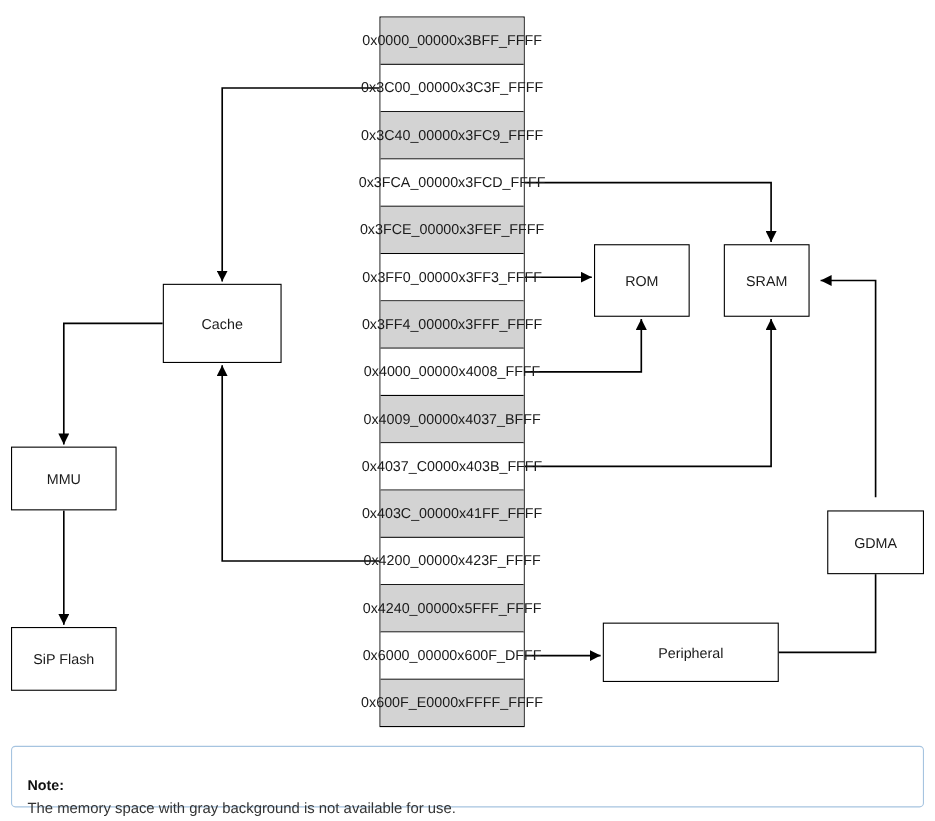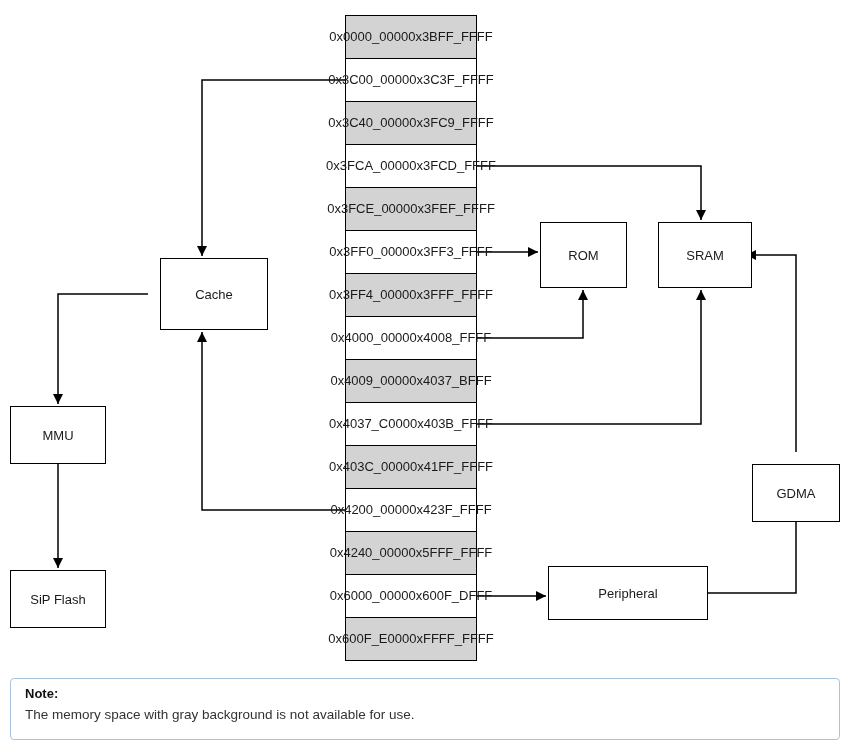--- a/index.html
+++ b/index.html
@@ -20,23 +20,23 @@
   }
   .mem-row{
     height:42px;border-bottom:1px solid #000;
     display:flex;flex-direction:row;align-items:center;justify-content:center;
     font-size:13px;line-height:1.45;background:#ffffff;
   }
   .mem-row:last-child{border-bottom:none;}
   .mem-row:nth-child(odd){background:#d3d3d3;}
   #connectors{position:absolute;left:0;top:0;z-index:1;pointer-events:none;}
   #note-box{
-    position:absolute;left:10px;top:678px;width:830px;height:62px;
+    position:absolute;left:10px;top:678px;width:830px;height:43px;
     border:1px solid #a6c4e0;border-radius:4px;background:#fff;
-    box-sizing:border-box;padding:7px 14px;z-index:2;
+    box-sizing:border-box;padding:27px 14px;z-index:2;
   }
   #note-title{font-weight:bold;font-size:13px;margin-bottom:6px;color:#111;}
   #note-text{font-size:13.5px;color:#333;}
 </style>
 </head>
 <body>
 
 <div id="diagram">
 
   <svg id="connectors" width="850" height="746">
@@ -116,33 +116,33 @@
     <div class="mem-row">
       <div>0x6000_0000</div>
       <div>0x600F_DFFF</div>
     </div>
     <div class="mem-row">
       <div>0x600F_E000</div>
       <div>0xFFFF_FFFF</div>
     </div>
   </div>
 
-  <div class="box" style="left:160px;top:258px;width:108px;height:72px;">
+  <div class="box" style="left:148px;top:258px;width:108px;height:72px;">
     <span>Cache</span>
   </div>
   <div class="box" style="left:10px;top:406px;width:96px;height:58px;">
     <span>MMU</span>
   </div>
   <div class="box" style="left:10px;top:570px;width:96px;height:58px;">
     <span>SiP Flash</span>
   </div>
   <div class="box" style="left:540px;top:222px;width:87px;height:66px;">
     <span>ROM</span>
   </div>
-  <div class="box" style="left:658px;top:222px;width:94px;height:66px;">
+  <div class="box" style="left:658px;top:222px;width:78px;height:66px;">
     <span>SRAM</span>
   </div>
   <div class="box" style="left:752px;top:452px;width:88px;height:58px;margin-top:12px;">
     <span>GDMA</span>
   </div>
   <div class="box" style="left:548px;top:566px;width:160px;height:54px;">
     <span>Peripheral</span>
   </div>
 
   <div id="note-box">

